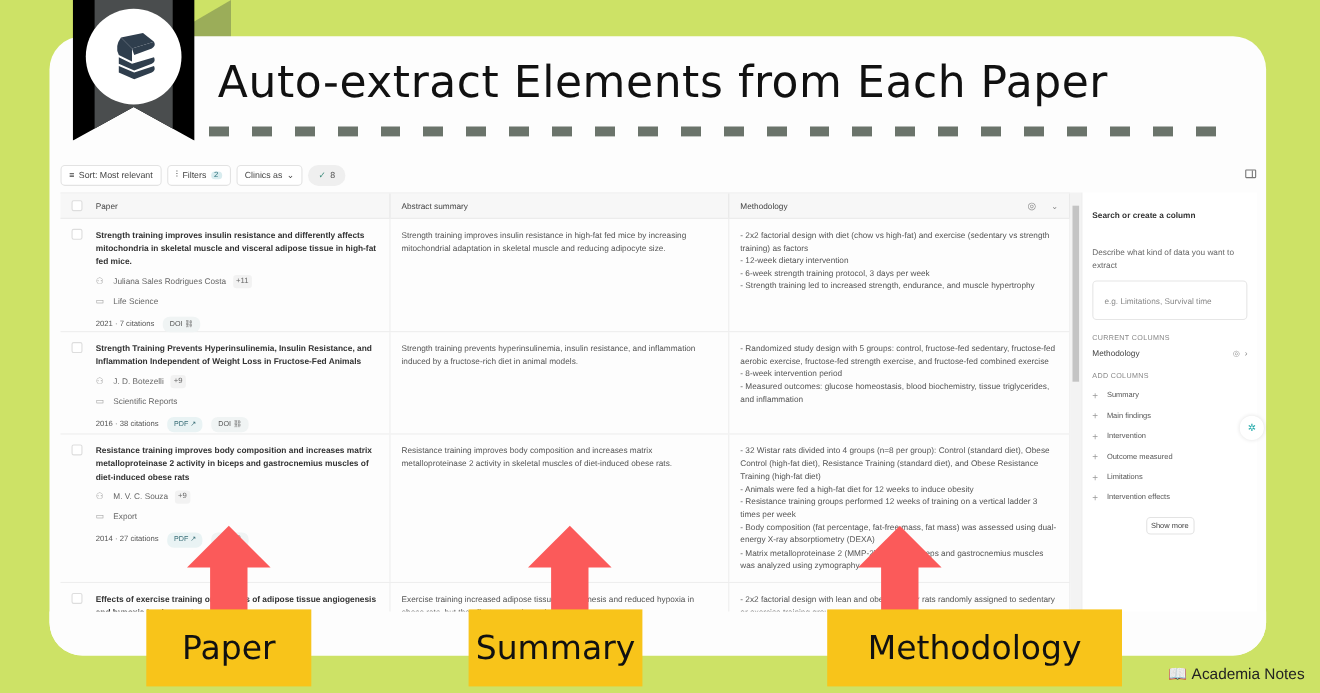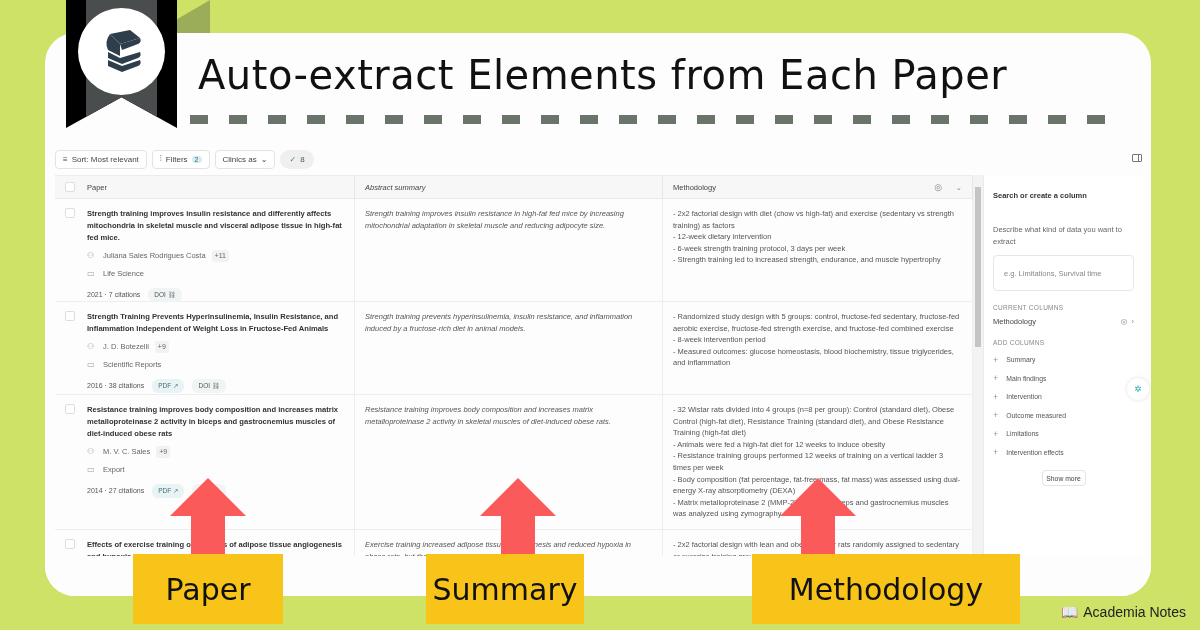--- a/index.html
+++ b/index.html
@@ -90,21 +90,21 @@
     }
     .thead {
       height: 23px; background: #f7f7f7; display: flex;
       border-bottom: 1px solid #eaeaea;
     }
     .th {
       display: flex; align-items: center; padding: 0 10px; color: #444;
       border-right: 1px solid #e6e6e6; position: relative; font-size: 7.5px;
     }
     .col-paper { width: 300px; }
-    .col-sum { width: 308px; font-style: italic; }
+    .col-sum { width: 308px; }
     .col-meth { width: 310px; }
     .cbox {
       width: 10px; height: 10px; border: 1px solid #ddd; border-radius: 2px; background: #fff;
       margin-right: 12px; flex: none;
     }
     .row { display: flex; border-bottom: 1px solid #eee; }
     .cell {
       padding: 9px 10px; border-right: 1px solid #eee; line-height: 11.6px;
       font-size: 7.5px; color: #555;
     }
@@ -291,21 +291,21 @@
 - Measured outcomes: glucose homeostasis, blood biochemistry, tissue triglycerides, and inflammation</div>
     </div>
 
     <div class="row" style="height:135px">
       <div class="cell col-paper paper-cell">
         <span class="cbox"></span>
         <div>
           <div class="paper-title">Resistance training improves body composition and increases matrix metalloproteinase 2 activity in biceps and gastrocnemius muscles of diet-induced obese rats</div>
           <div class="meta">
             <span class="meta-ico">⚇</span>
-            <span>M. V. C. Sales</span>
+            <span>M. V. C. Souza</span>
             <span class="plus">+9</span>
           </div>
           <div class="meta">
             <span class="meta-ico">▭</span>
             <span>Export</span>
           </div>
           <div class="footer-meta">
             <span>2014 · 27 citations</span>
             <span class="pill pdf">PDF ↗</span>
             <span class="pill"><span>DOI</span> <span>⛓</span></span>

